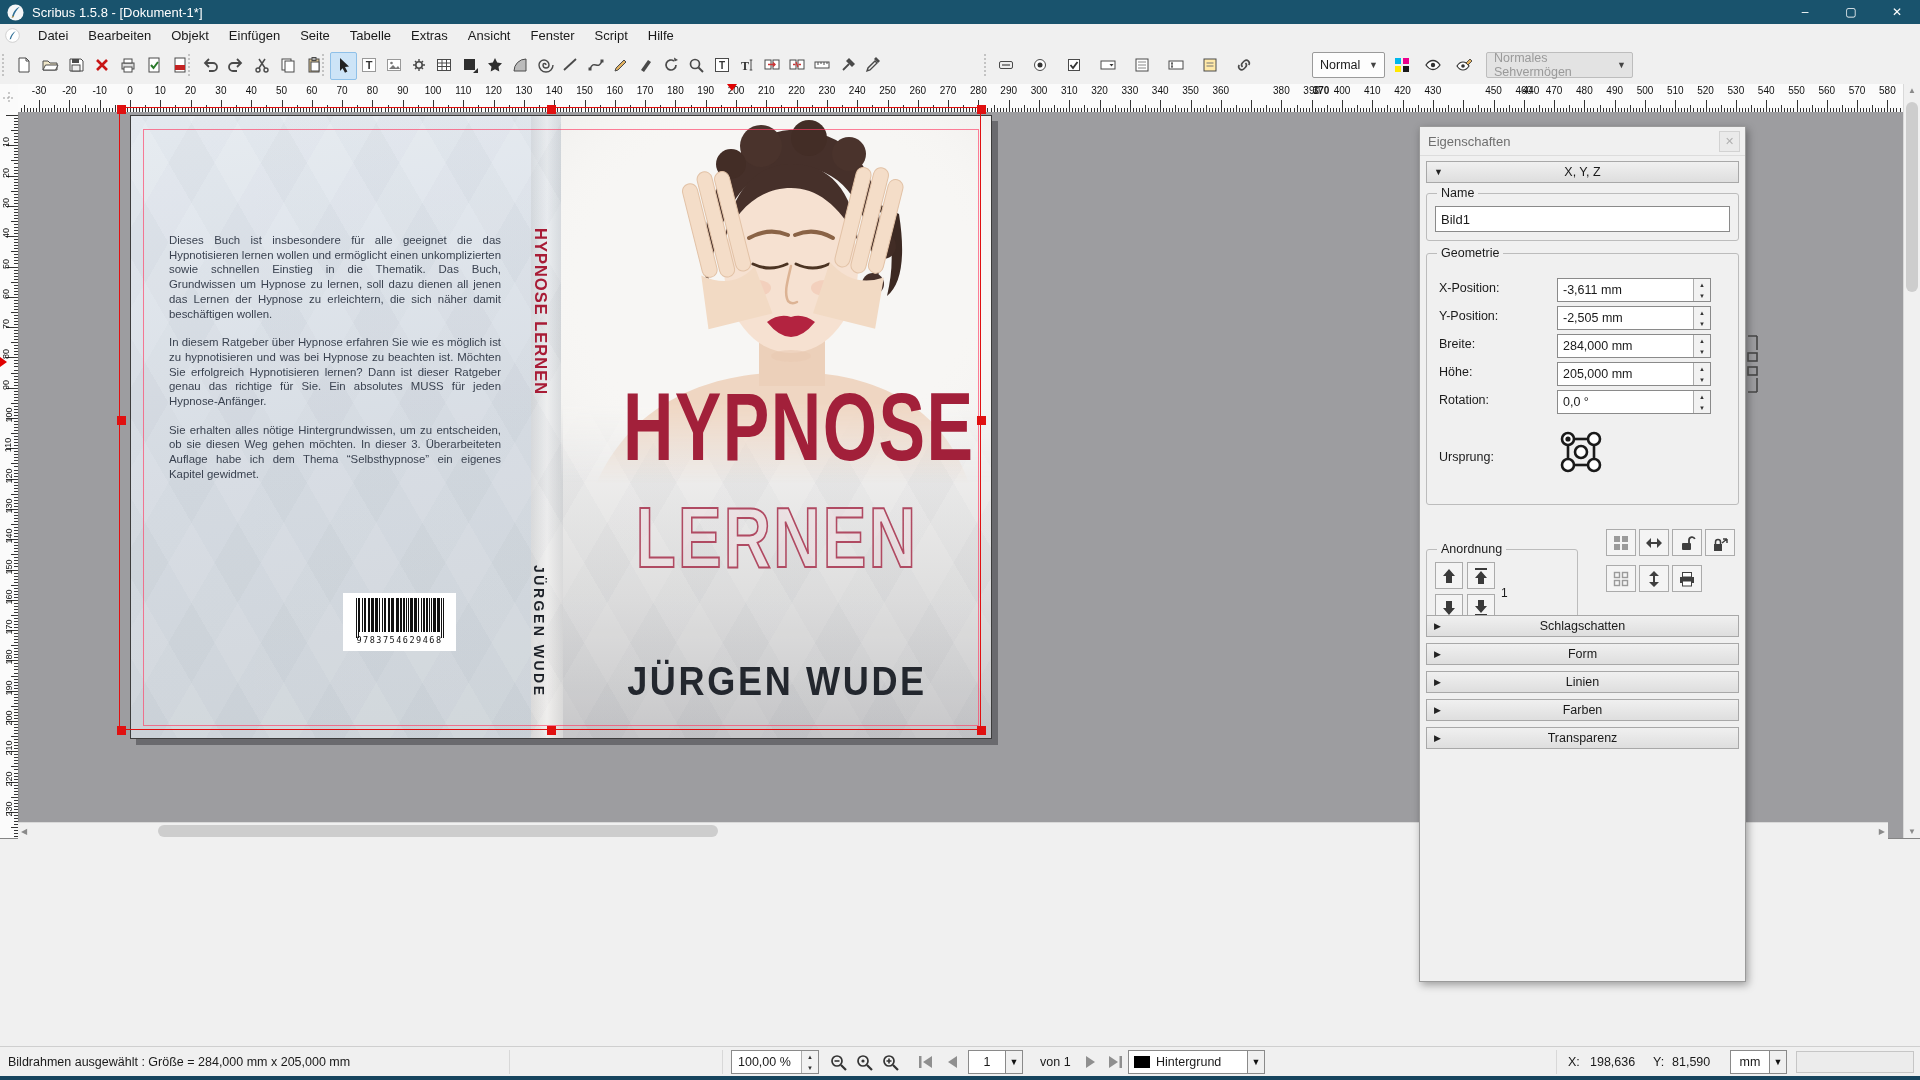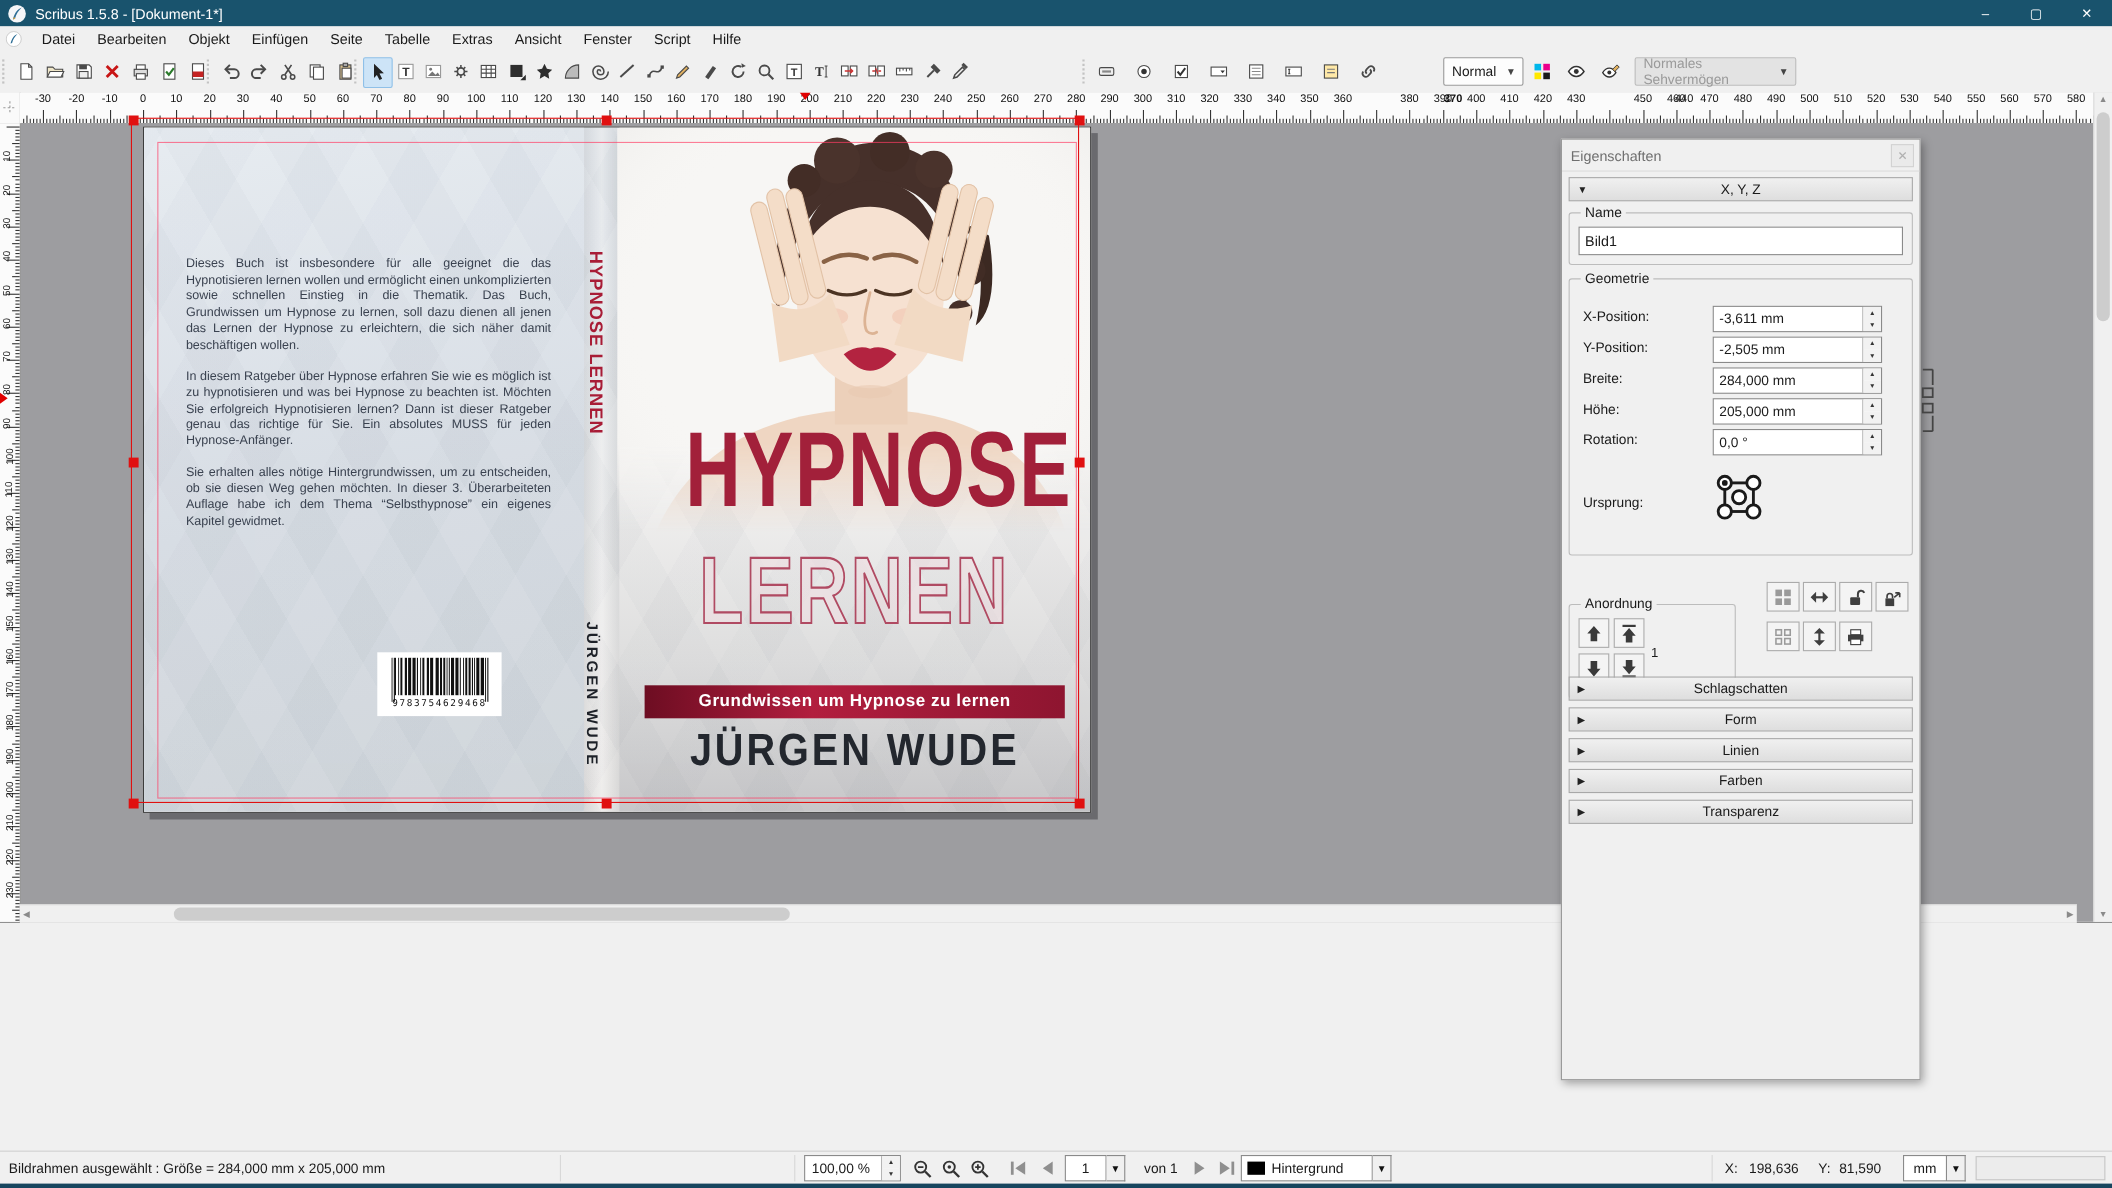--- a/index.html
+++ b/index.html
@@ -1217,21 +1217,20 @@
 
     <div class="back-text" id="back-text">
         <p>Dieses Buch ist insbesondere für alle geeignet die das Hypnotisieren lernen wollen und ermöglicht einen unkomplizierten sowie schnellen Einstieg in die Thematik. Das Buch, Grundwissen um Hypnose zu lernen, soll dazu dienen all jenen das Lernen der Hypnose zu erleichtern, die sich näher damit beschäftigen wollen.</p>
         <p>In diesem Ratgeber über Hypnose erfahren Sie wie es möglich ist zu hypnotisieren und was bei Hypnose zu beachten ist. Möchten Sie erfolgreich Hypnotisieren lernen? Dann ist dieser Ratgeber genau das richtige für Sie. Ein absolutes MUSS für jeden Hypnose-Anfänger.</p>
         <p>Sie erhalten alles nötige Hintergrundwissen, um zu entscheiden, ob sie diesen Weg gehen möchten. In dieser 3. Überarbeiteten Auflage habe ich dem Thema “Selbsthypnose” ein eigenes Kapitel gewidmet.</p>
       </div>
     <div class="spine-title">HYPNOSE LERNEN</div>
     <div class="spine-author">JÜRGEN WUDE</div>
     <div class="big-title">HYPNOSE</div>
     <div class="big-title2">LERNEN</div>
-    <div class="banner">Grundwissen um Hypnose zu lernen</div>
     <div class="front-author">JÜRGEN WUDE</div>
     <div class="barcode">
       <div class="bars" id="bars">
           <span style="width: 1px; height: 40px; background: rgb(17, 17, 17);"></span>
           <span style="width: 1px; height: 40px; background: rgb(255, 255, 255);"></span>
           <span style="width: 1px; height: 40px; background: rgb(17, 17, 17);"></span>
           <span style="width: 1px; height: 34px; background: rgb(17, 17, 17);"></span>
           <span style="width: 2px; height: 34px; background: rgb(255, 255, 255);"></span>
           <span style="width: 1px; height: 34px; background: rgb(17, 17, 17);"></span>
           <span style="width: 1px; height: 34px; background: rgb(255, 255, 255);"></span>

